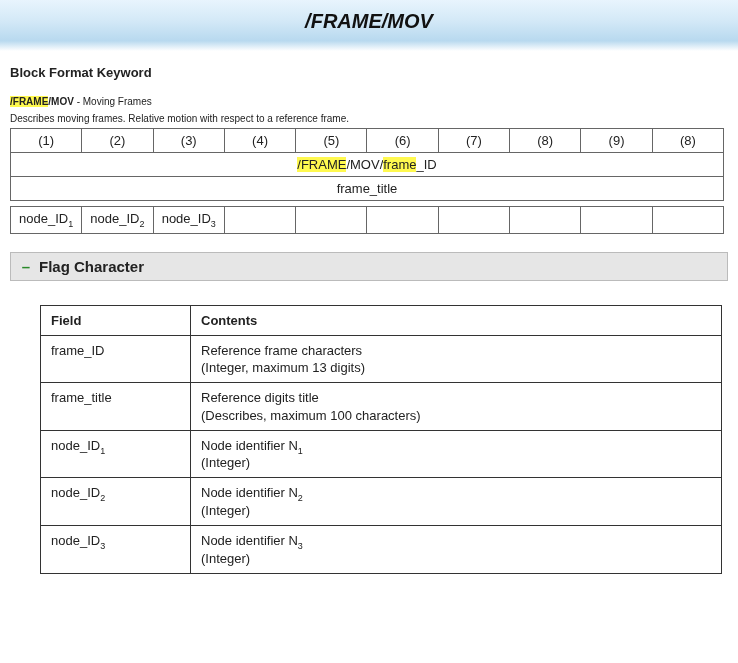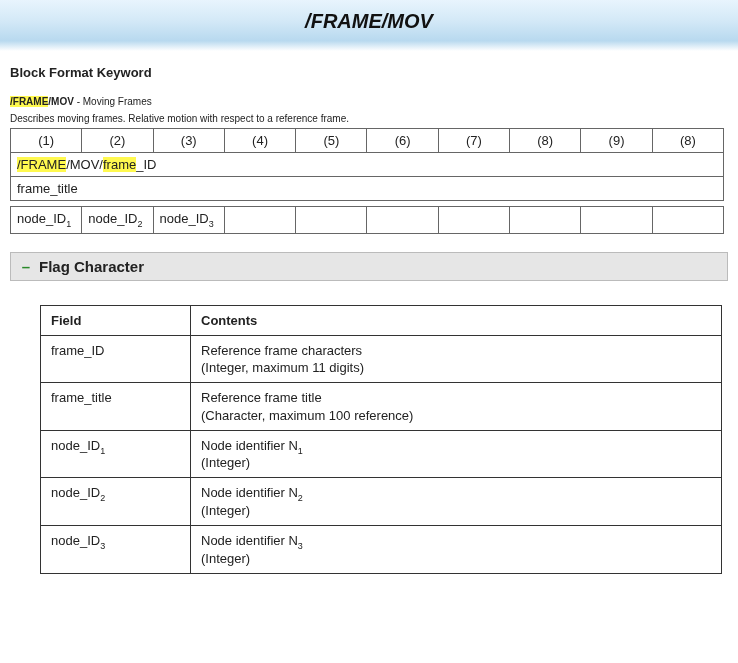--- a/index.html
+++ b/index.html
@@ -45,21 +45,21 @@
     margin-top: 4px;
     font-size: 13px;
     table-layout: fixed;
   }
   .format-table td {
     border: 1px solid #666;
     padding: 4px 6px;
     text-align: center;
     height: 24px;
   }
-  .format-table .left { text-align: left; }
+  .format-table .left { text-align: center; }
   .spacer-row td { border-left: none; border-right: none; height: 6px; padding: 0; }
   .spacer-row td:first-child { border-left: 1px solid transparent; }
   .sub { font-size: 9px; vertical-align: sub; }
   .flag-bar {
     margin-top: 18px;
     background: #e6e6e6;
     border: 1px solid #bbb;
     padding: 5px 8px;
     font-size: 15px;
     font-weight: bold;
@@ -153,25 +153,25 @@
   </div>
 
   <table class="def-table">
     <tbody>
         <tr>
       <th class="col-field">Field</th>
       <th>Contents</th>
     </tr>
     <tr>
       <td><span>frame_ID</span><span class="sub"></span></td>
-      <td><span>Reference frame characters</span><span class="sub"></span><br><span>(Integer, maximum 11 digits)</span></td>
+      <td><span>Reference frame characters</span><span class="sub"></span><br><span>(Integer, maximum 13 digits)</span></td>
     </tr>
     <tr>
       <td><span>frame_title</span><span class="sub"></span></td>
-      <td><span>Reference frame title</span><span class="sub"></span><br><span>(Character, maximum 100 reference)</span></td>
+      <td><span>Reference digits title</span><span class="sub"></span><br><span>(Describes, maximum 100 characters)</span></td>
     </tr>
     <tr>
       <td><span>node_ID</span><span class="sub">1</span></td>
       <td><span>Node identifier N</span><span class="sub">1</span><br><span>(Integer)</span></td>
     </tr>
     <tr>
       <td><span>node_ID</span><span class="sub">2</span></td>
       <td><span>Node identifier N</span><span class="sub">2</span><br><span>(Integer)</span></td>
     </tr>
     <tr>

